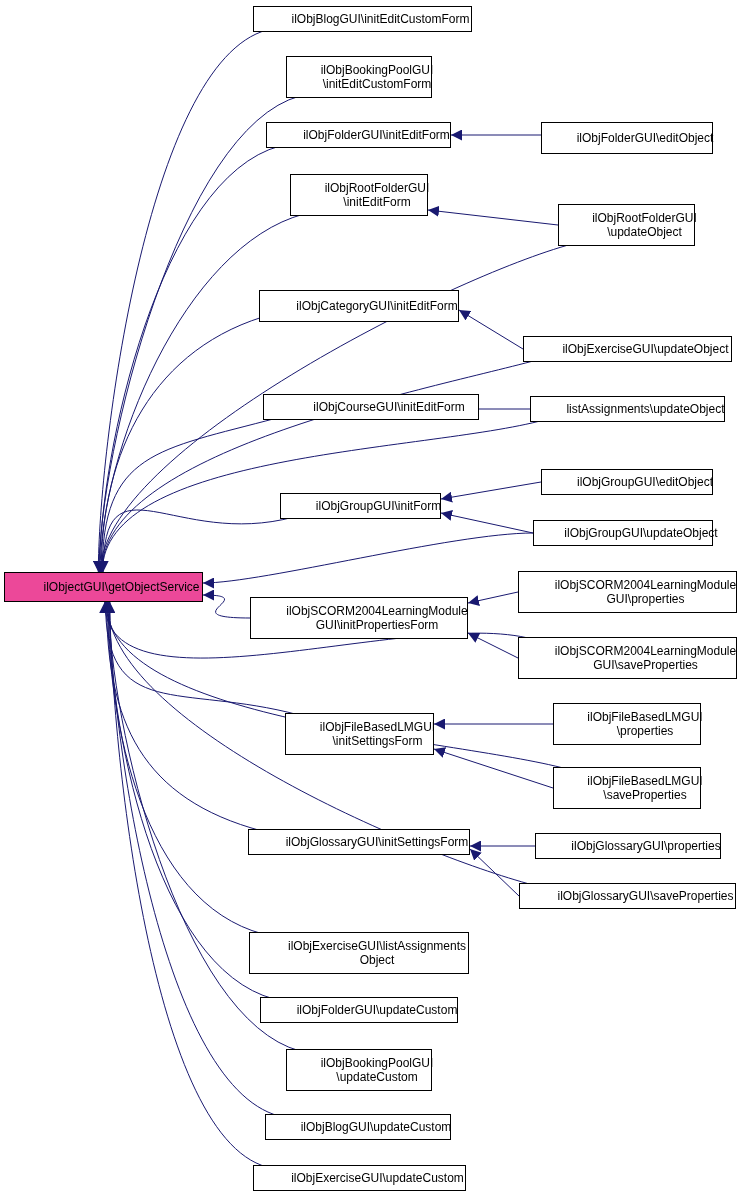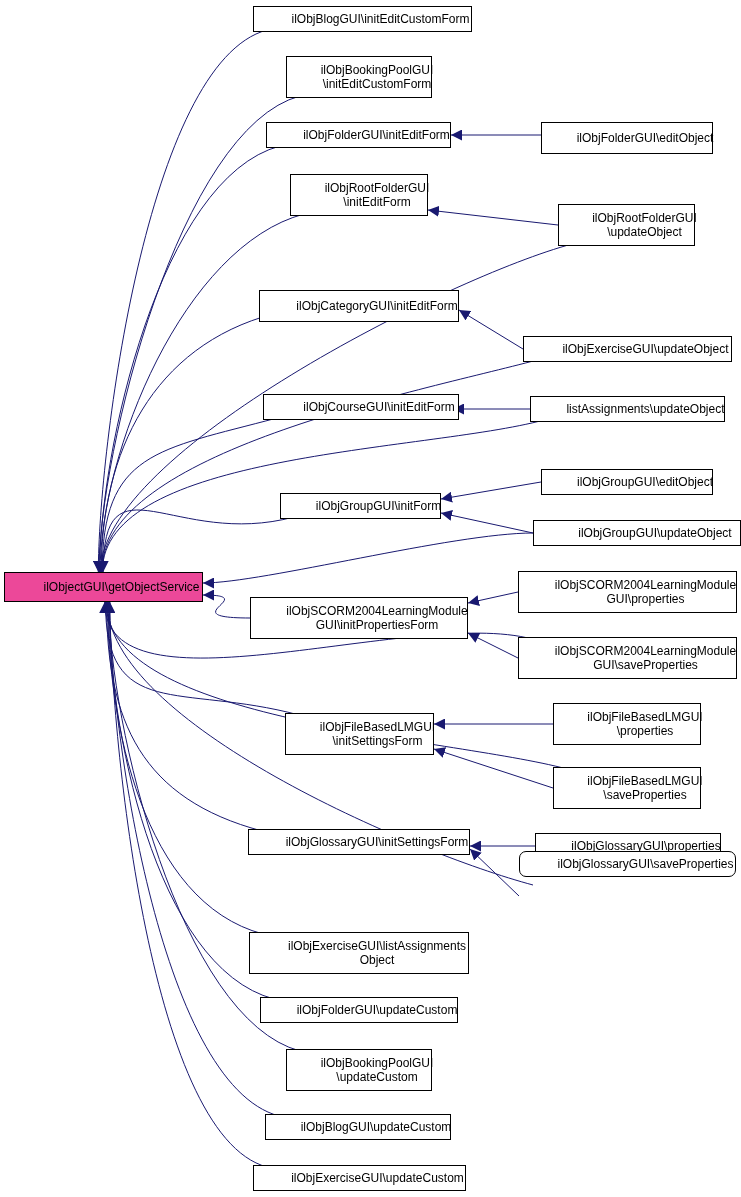--- a/index.html
+++ b/index.html
@@ -79,33 +79,33 @@
       <div class="node" style="left: 558px; top: 204px; width: 137px; height: 42px;">
         <span>ilObjRootFolderGUI</span>
         <span>\updateObject</span>
       </div>
       <div class="node" style="left: 259px; top: 290px; width: 200px; height: 32px;">
         <span>ilObjCategoryGUI\initEditForm</span>
       </div>
       <div class="node" style="left: 523px; top: 336px; width: 209px; height: 26px;">
         <span>ilObjExerciseGUI\updateObject</span>
       </div>
-      <div class="node" style="left: 263px; top: 394px; width: 196px; height: 26px;">
+      <div class="node" style="left: 263px; top: 394px; width: 216px; height: 26px;">
         <span>ilObjCourseGUI\initEditForm</span>
       </div>
       <div class="node" style="left: 530px; top: 396px; width: 195px; height: 26px;">
         <span>listAssignments\updateObject</span>
       </div>
       <div class="node" style="left: 541px; top: 469px; width: 172px; height: 26px;">
         <span>ilObjGroupGUI\editObject</span>
       </div>
       <div class="node" style="left: 280px; top: 493px; width: 161px; height: 26px;">
         <span>ilObjGroupGUI\initForm</span>
       </div>
-      <div class="node" style="left: 533px; top: 520px; width: 208px; height: 26px;">
+      <div class="node" style="left: 533px; top: 520px; width: 180px; height: 26px;">
         <span>ilObjGroupGUI\updateObject</span>
       </div>
       <div class="node" style="left: 250px; top: 597px; width: 218px; height: 42px;">
         <span>ilObjSCORM2004LearningModule</span>
         <span>GUI\initPropertiesForm</span>
       </div>
       <div class="node" style="left: 518px; top: 571px; width: 219px; height: 42px;">
         <span>ilObjSCORM2004LearningModule</span>
         <span>GUI\properties</span>
       </div>
@@ -124,21 +124,21 @@
       <div class="node" style="left: 553px; top: 767px; width: 148px; height: 42px;">
         <span>ilObjFileBasedLMGUI</span>
         <span>\saveProperties</span>
       </div>
       <div class="node" style="left: 248px; top: 829px; width: 222px; height: 26px;">
         <span>ilObjGlossaryGUI\initSettingsForm</span>
       </div>
       <div class="node" style="left: 535px; top: 833px; width: 186px; height: 26px;">
         <span>ilObjGlossaryGUI\properties</span>
       </div>
-      <div class="node" style="left: 519px; top: 851px; width: 217px; height: 26px; border-radius: 7px;">
+      <div class="node" style="left: 519px; top: 883px; width: 217px; height: 26px;">
         <span>ilObjGlossaryGUI\saveProperties</span>
       </div>
       <div class="node" style="left: 249px; top: 932px; width: 220px; height: 42px;">
         <span>ilObjExerciseGUI\listAssignments</span>
         <span>Object</span>
       </div>
       <div class="node" style="left: 260px; top: 997px; width: 198px; height: 26px;">
         <span>ilObjFolderGUI\updateCustom</span>
       </div>
       <div class="node" style="left: 286px; top: 1049px; width: 146px; height: 42px;">

